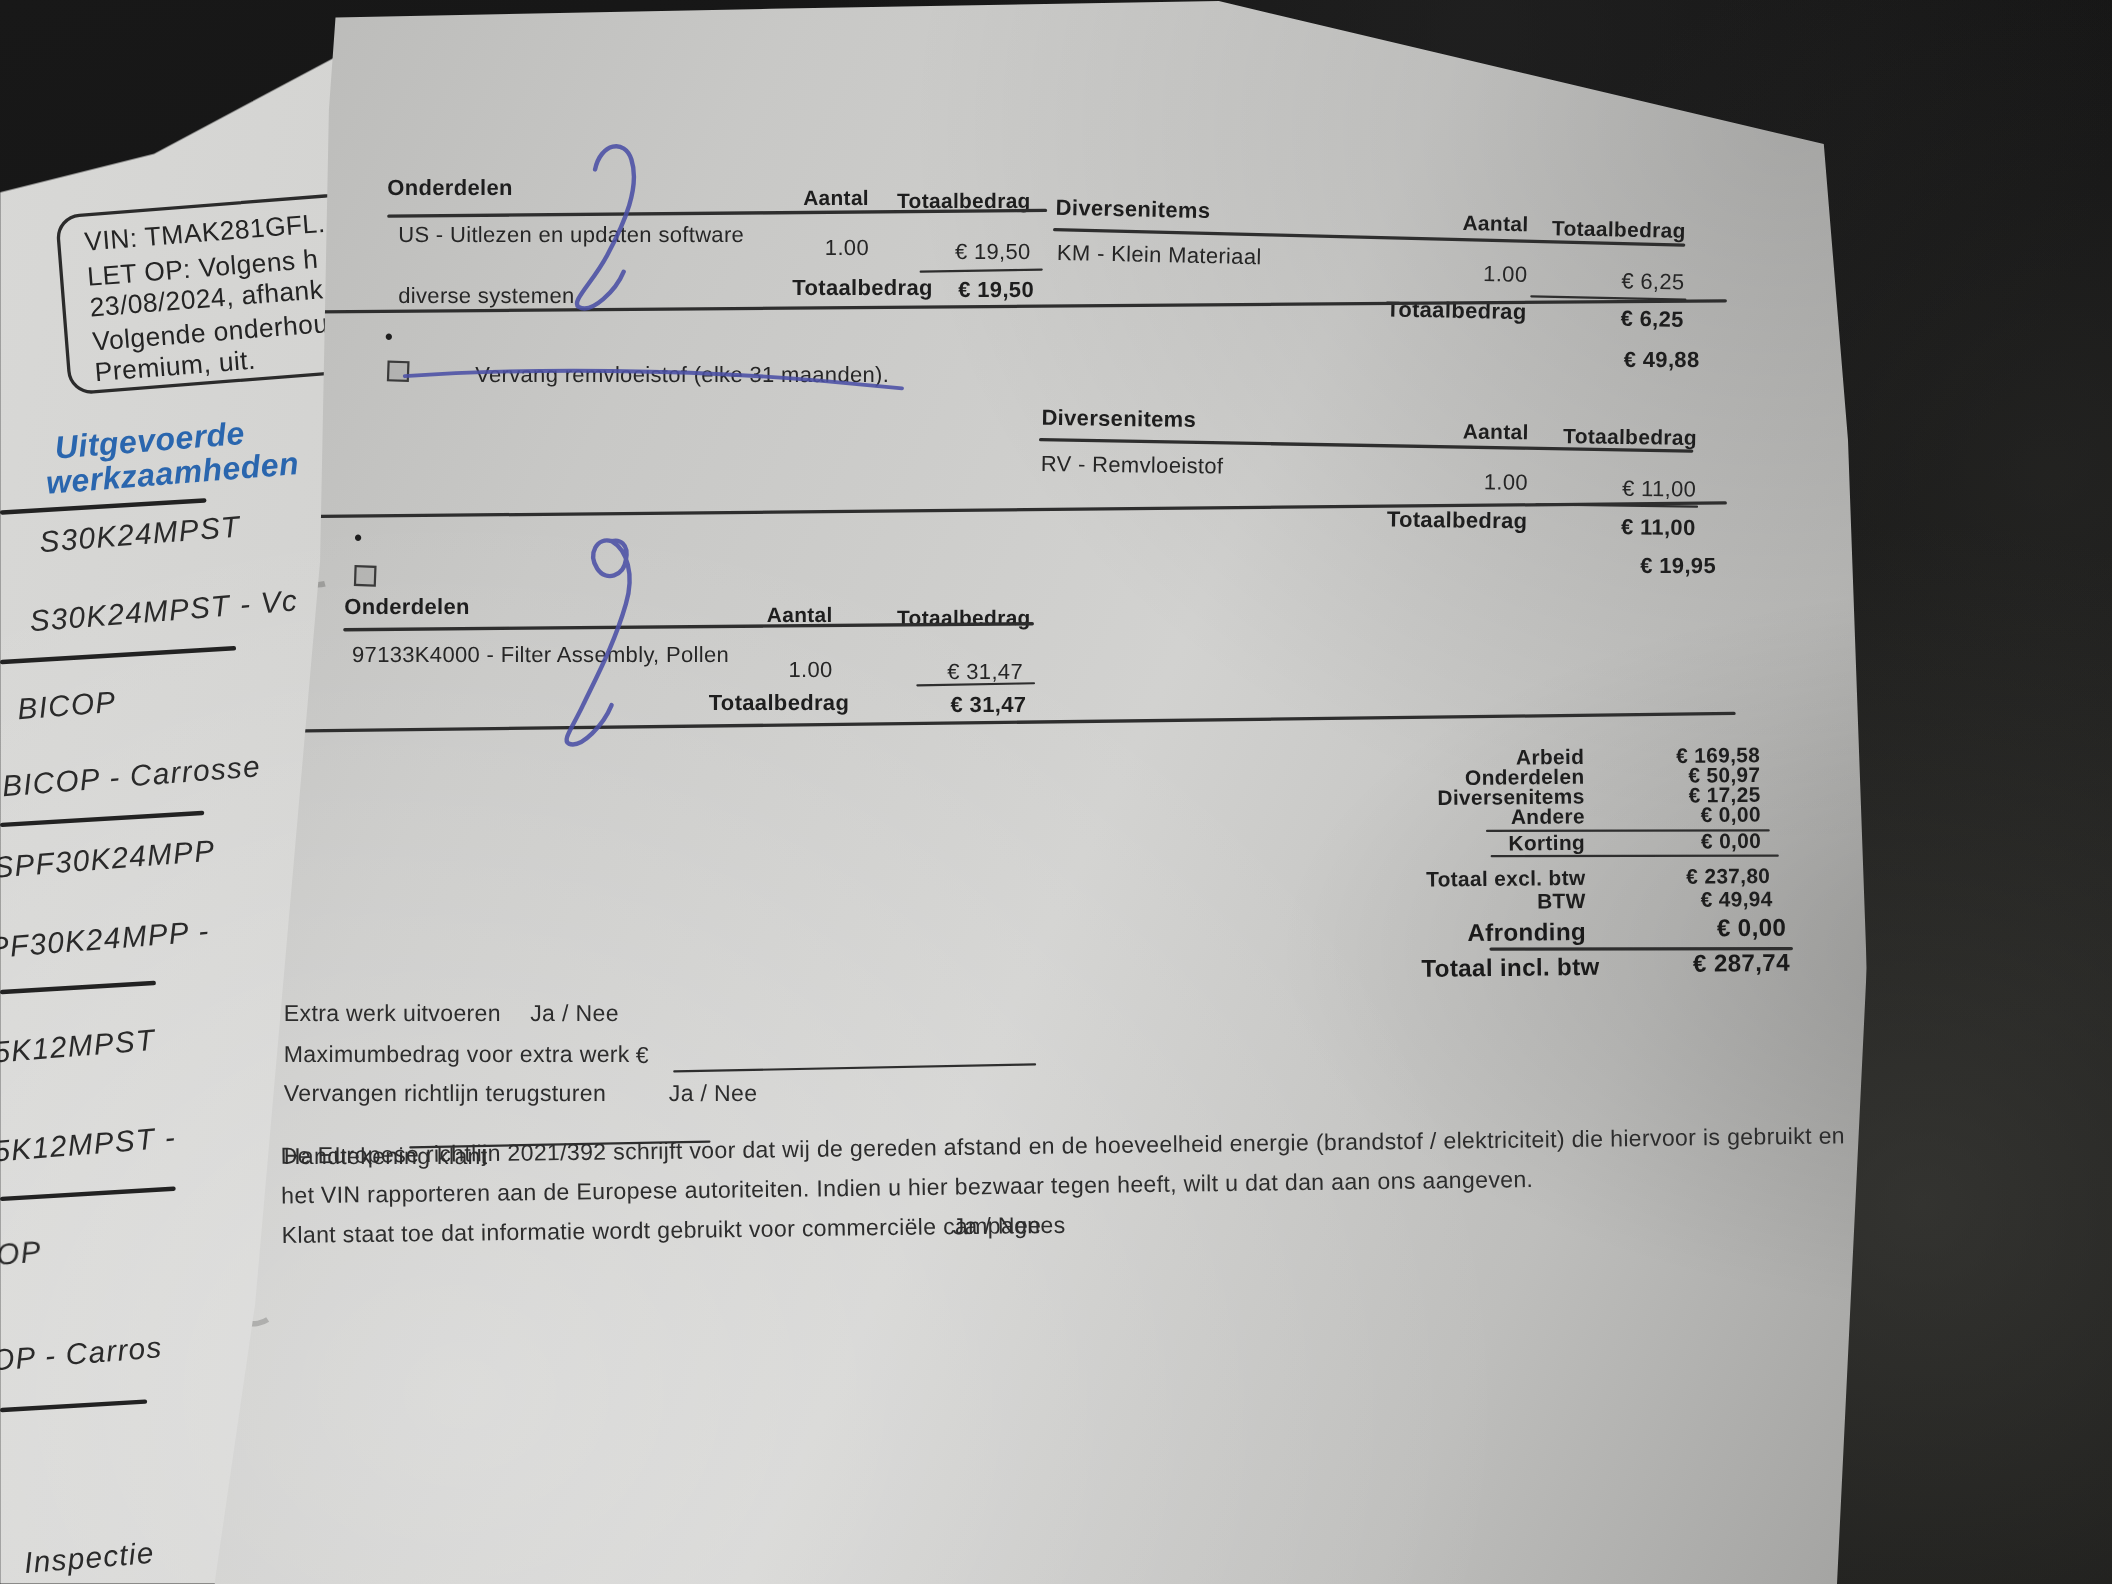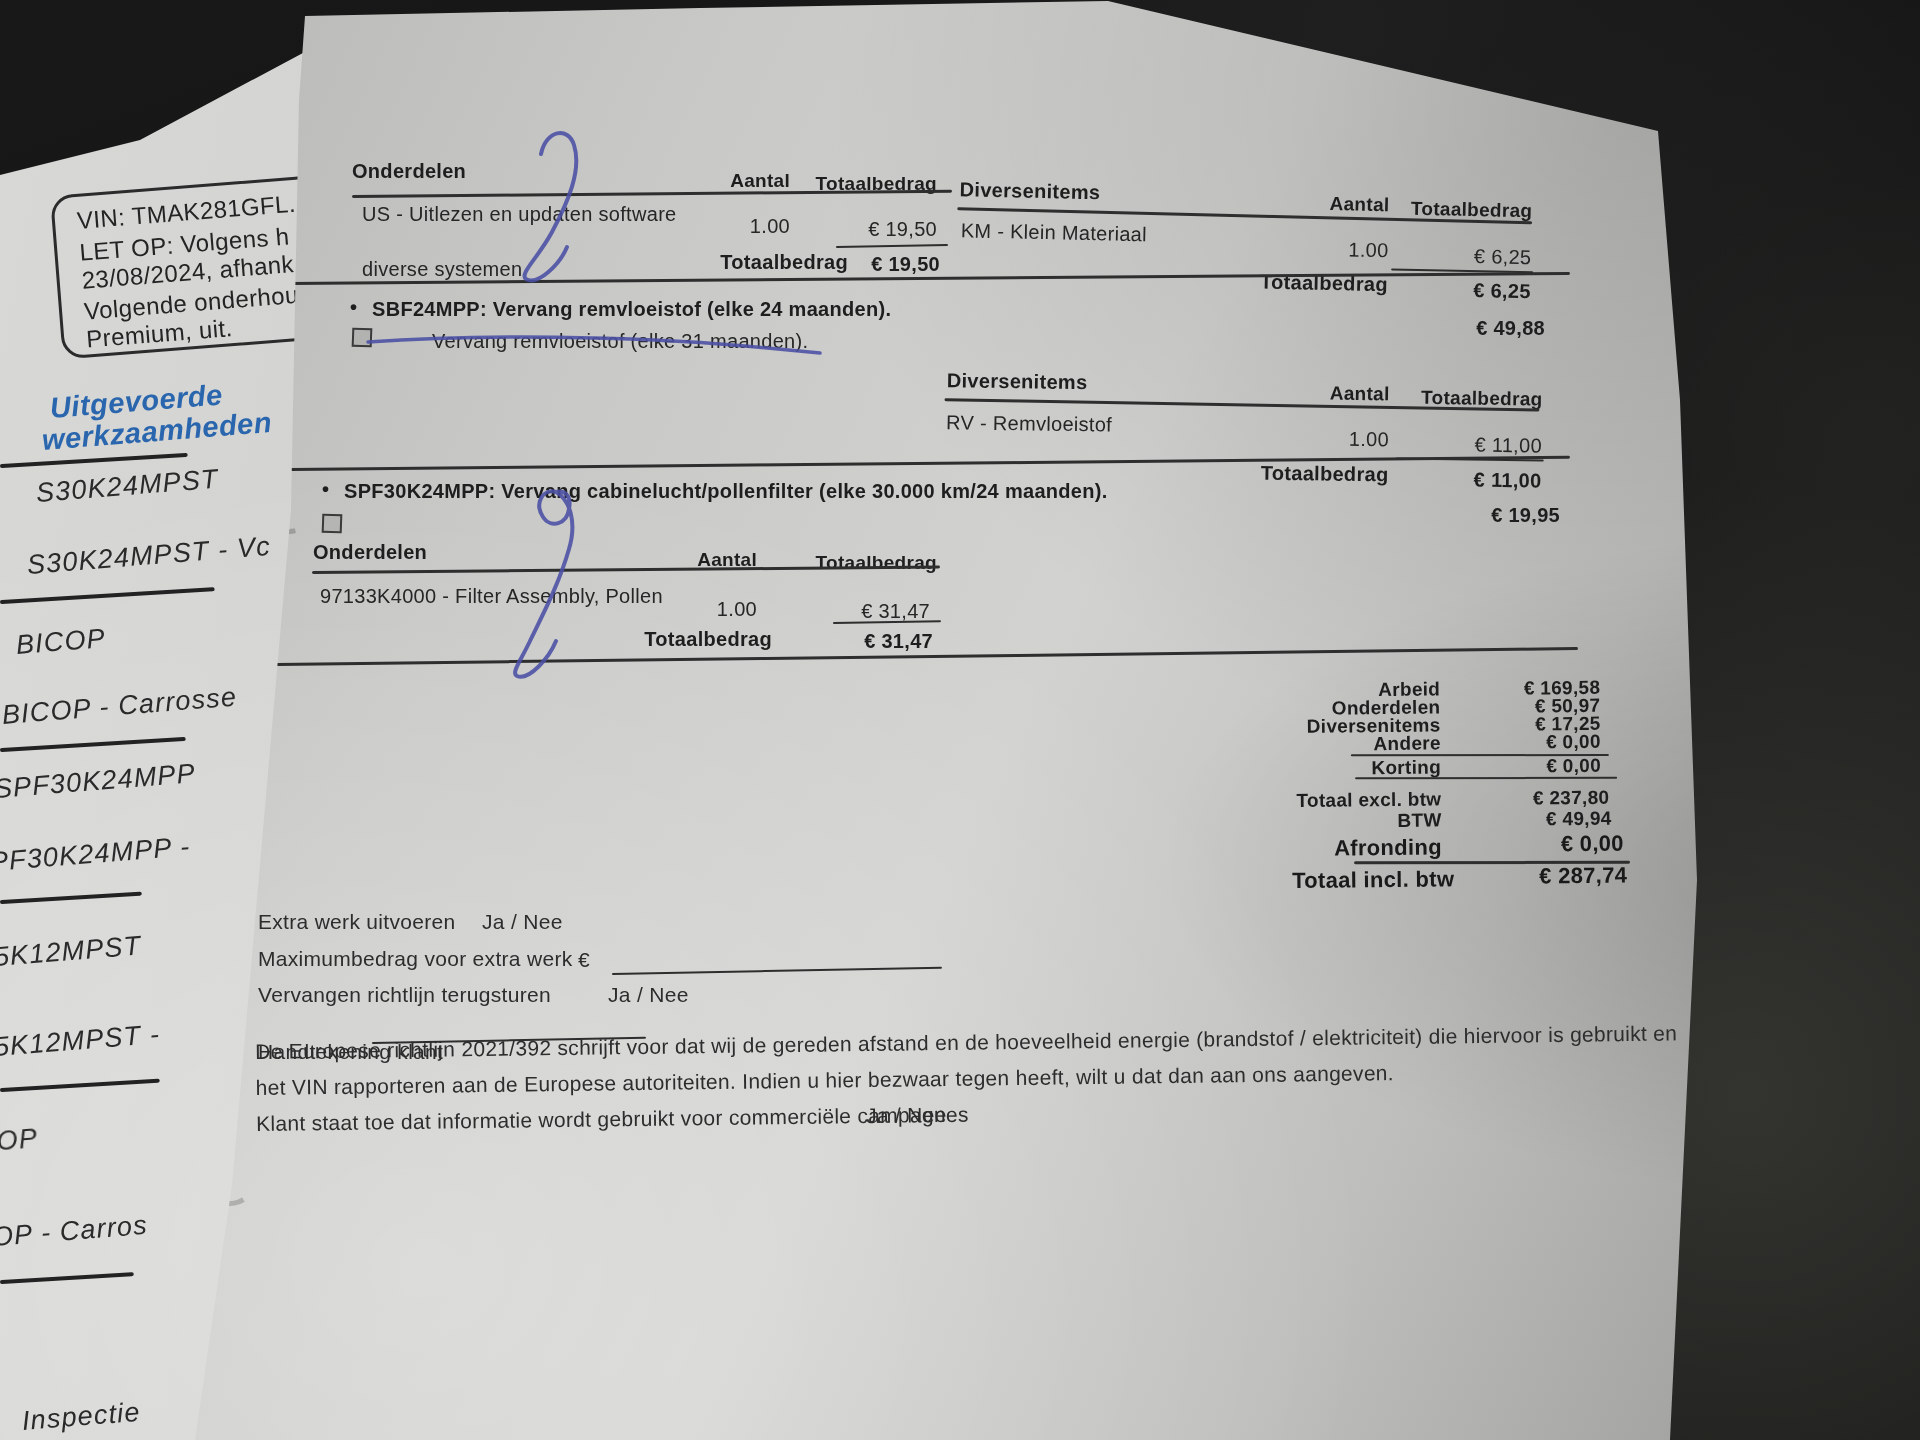--- a/index.html
+++ b/index.html
@@ -116,42 +116,40 @@
     <div class="t ra" style="left:345px;top:55px;width:100px;">1.00</div>
     <div class="t ra" style="left:448px;top:59px;width:140px;">€ 6,25</div>
     <div class="rule thin" style="left:448px;top:84px;width:142px;"></div>
     <div class="t b ra" style="left:285px;top:89px;width:160px;">Totaalbedrag</div>
     <div class="t b ra" style="left:448px;top:93px;width:140px;">€ 6,25</div>
   </div>
 
   <div class="rule" style="left:288px;top:282px;width:1282px;transform:rotate(-0.45deg);"></div>
 
   <div class="t b bullet" style="left:350px;top:296px;">•</div>
-  <div class="t b" style="left:372px;top:298px;">SBF24MPP: Vervang remvloeistof (elke 24 maanden).</div>
   <div class="t b ra" style="left:1395px;top:317px;width:150px;">€ 49,88</div>
   <div class="checkbox" style="left:352px;top:328px;"></div>
   <div class="t" style="left:432px;top:330px;">Vervang remvloeistof (elke 31 maanden).</div>
 
   <div style="position:absolute;left:930px;top:365px;width:620px;height:140px;transform:rotate(0.8deg);transform-origin:left top;">
     <div class="t b" style="left:17px;top:4px;">Diversenitems</div>
     <div class="t b sm ra" style="left:360px;top:12px;width:100px;">Aantal</div>
     <div class="t b sm ra" style="left:473px;top:15px;width:140px;">Totaalbedrag</div>
     <div class="rule" style="left:15px;top:33px;width:595px;transform:rotate(0.2deg);"></div>
     <div class="t" style="left:17px;top:46px;">RV - Remvloeistof</div>
     <div class="t ra" style="left:360px;top:57px;width:100px;">1.00</div>
     <div class="t ra" style="left:473px;top:61px;width:140px;">€ 11,00</div>
     <div class="rule thin" style="left:467px;top:86px;width:148px;"></div>
     <div class="t b ra" style="left:300px;top:92px;width:160px;">Totaalbedrag</div>
     <div class="t b ra" style="left:473px;top:96px;width:140px;">€ 11,00</div>
   </div>
 
   <div class="rule" style="left:290px;top:468px;width:1280px;transform:rotate(-0.55deg);"></div>
 
   <div class="t b bullet" style="left:322px;top:478px;">•</div>
-  <div class="t b" style="left:344px;top:480px;">SPF30K24MPP: Vervang cabinelucht/pollenfilter (elke 30.000 km/24 maanden).</div>
   <div class="t b ra" style="left:1410px;top:504px;width:150px;">€ 19,95</div>
   <div class="checkbox" style="left:322px;top:514px;"></div>
 
   <div class="t b" style="left:313px;top:541px;">Onderdelen</div>
   <div class="t b sm ra" style="left:657px;top:549px;width:100px;">Aantal</div>
   <div class="t b sm ra" style="left:797px;top:552px;width:140px;">Totaalbedrag</div>
   <div class="rule" style="left:312px;top:571px;width:628px;transform:rotate(-0.5deg);"></div>
   <div class="t" style="left:320px;top:585px;">97133K4000 - Filter Assembly, Pollen</div>
   <div class="t ra" style="left:657px;top:598px;width:100px;">1.00</div>
   <div class="t ra" style="left:790px;top:600px;width:140px;">€ 31,47</div>

